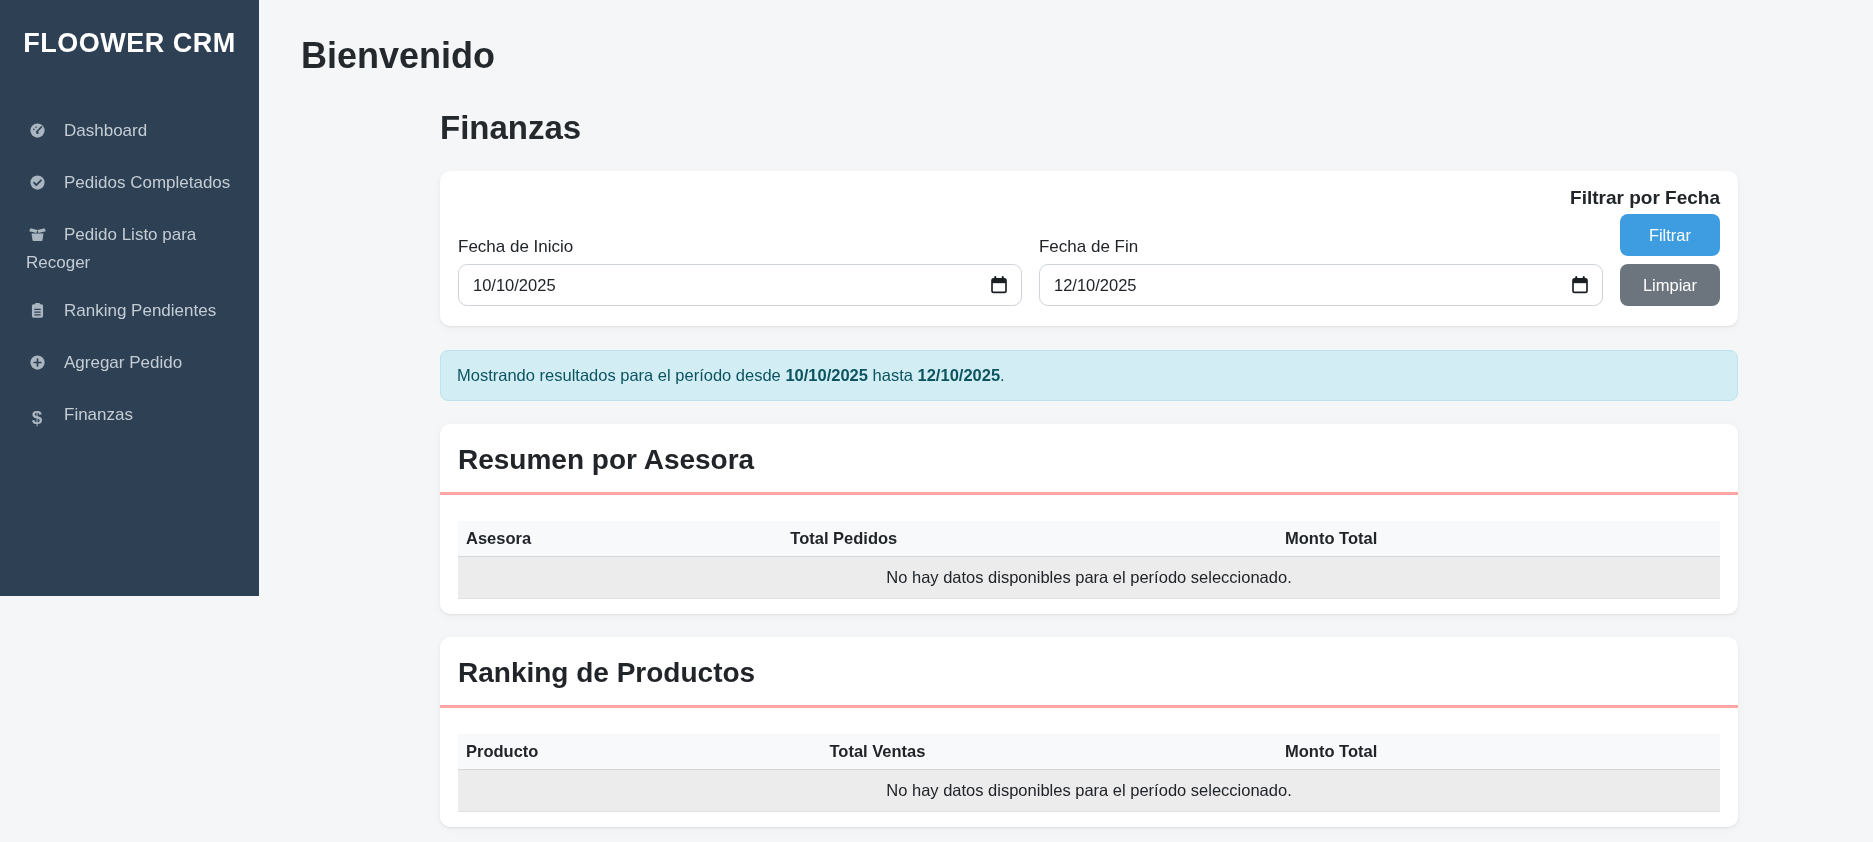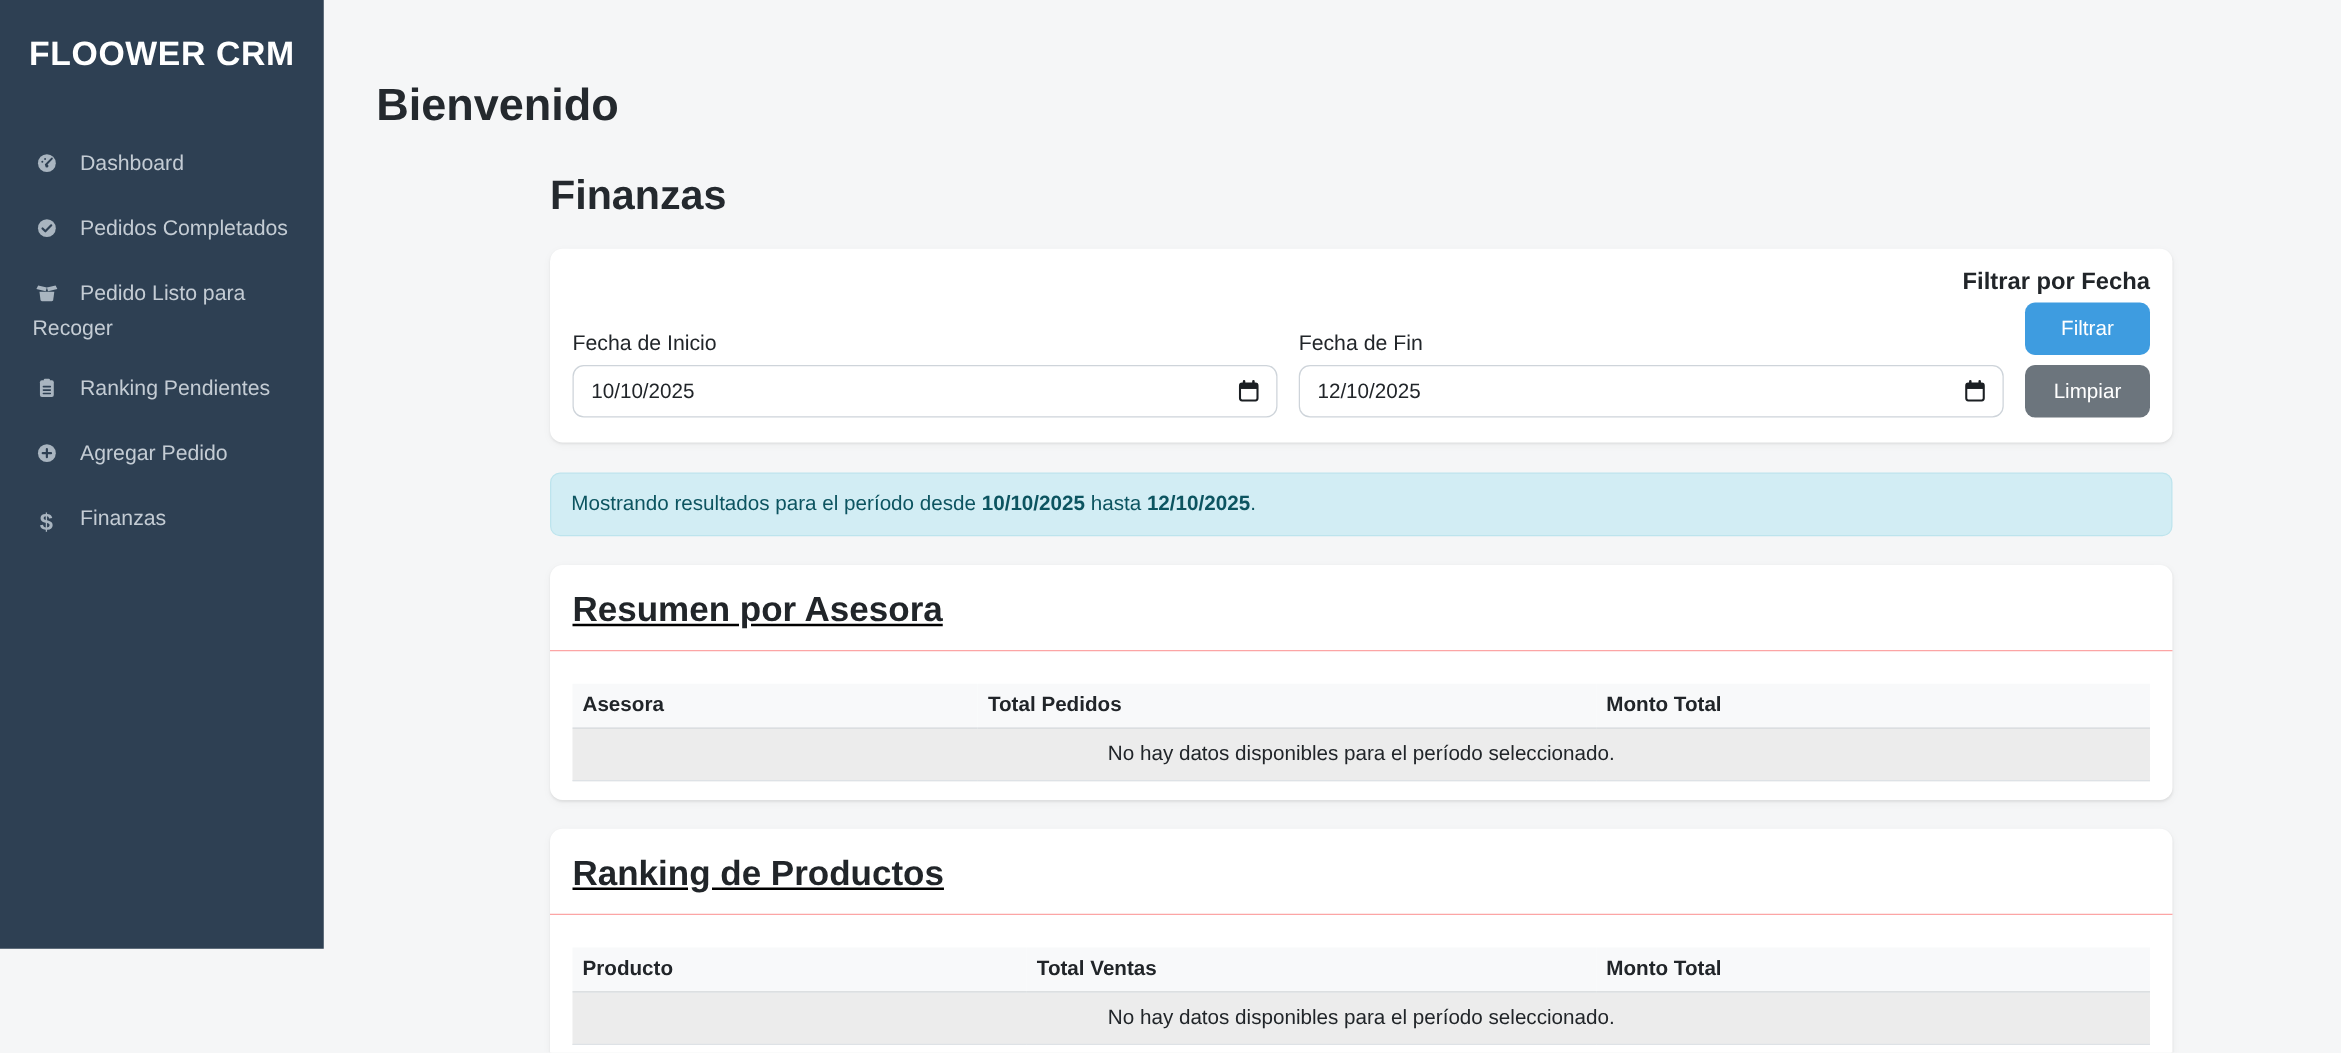--- a/index.html
+++ b/index.html
@@ -5,41 +5,41 @@
   * { box-sizing: border-box; }
   html,body { margin:0; padding:0; }
   body {
     width:1873px; height:842px; overflow:hidden;
     font-family:"Liberation Sans", sans-serif;
     background:#f5f6f7; display:flex;
   }
 
   
   .sidebar {
-    width:259px; min-width:259px; height:759px;
+    width:259px; min-width:259px; height:596px;
     background:#2e4053; color:#c4ccd4;
   }
   .brand {
     color:#ffffff; font-size:27px; font-weight:700; letter-spacing:.5px;
     text-align:center; padding:28px 10px 0;
   }
   .nav { margin-top:48px; }
   .nav-item {
     padding:12px 18px 12px 26px; font-size:17px; line-height:24px;
     color:#c4ccd4; cursor:pointer;
   }
   .nav-icon {
     display:inline-block; width:22px; margin-right:16px; color:#a9b5c0;
     text-align:center; vertical-align:-4px;
   }
   .nav-icon svg { width:19px; height:19px; }
   .dollar-glyph { font-weight:700; font-size:19px; color:#a9b5c0; }
 
   
-  .main { flex:1; padding:30px 0 0 42px;margin-top:28px; }
+  .main { flex:1; padding:30px 0 0 42px; }
   .welcome {
     font-size:36px; font-weight:700; color:#24292e;
     margin:4px 0 0; line-height:1.2;
   }
   .section { margin-left:139px; width:1298px; }
   .section-title {
     font-size:33px; font-weight:700; color:#24292e;
     margin:32px 0 24px; line-height:1.15;
   }
 
@@ -72,21 +72,21 @@
 
   
   .alert {
     margin-top:24px; background:#d2edf4; border:1px solid #bde4ed;
     color:#0c5460; border-radius:8px; padding:15px 16px; font-size:16.5px;
   }
   .alert b { font-weight:700; }
 
   
   .data-card { margin-top:23px; }
-  .card-header { padding:18px 18px 15px; border-bottom:1px solid #fca5a5;text-decoration:underline; }
+  .card-header { padding:18px 18px 15px; border-bottom:3px solid #fca5a5; }
   .card-title { font-size:28px; font-weight:700; color:#212529; margin:0; line-height:1.25; }
   .card-body { padding:26px 18px 15px; }
   table { width:100%; border-collapse:collapse; table-layout:fixed; }
   thead th {
     text-align:left; font-size:16.5px; font-weight:700; color:#212529;
     background:#f8f9fa; padding:8px 8px; border-bottom:1px solid #d2d6d9;
   }
   tbody td.empty-cell {
     background:#ececec; text-align:center; font-size:16.5px; color:#212529;
     padding:11px 8px; border-bottom:1px solid #dee2e6;

